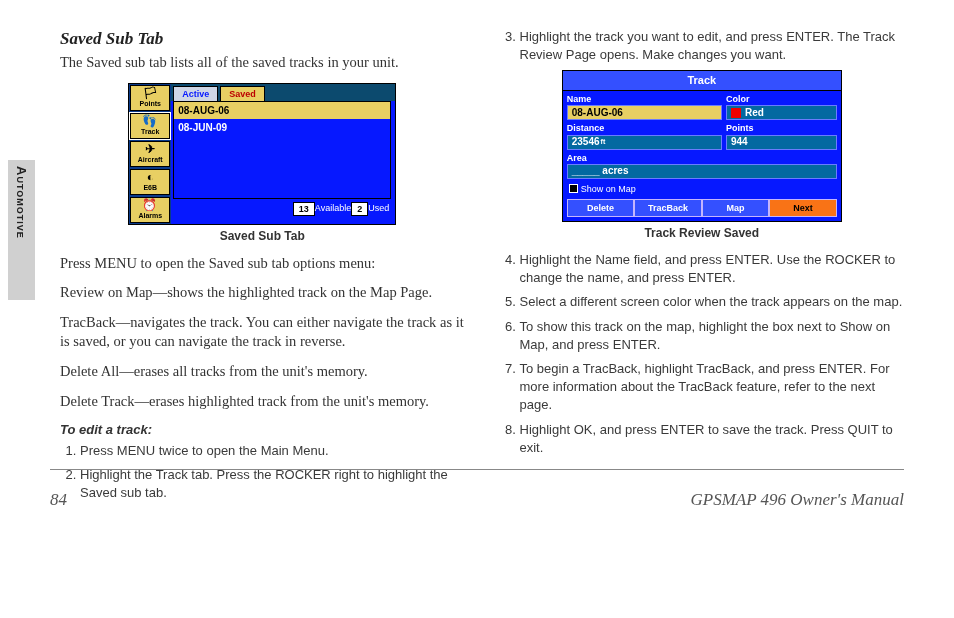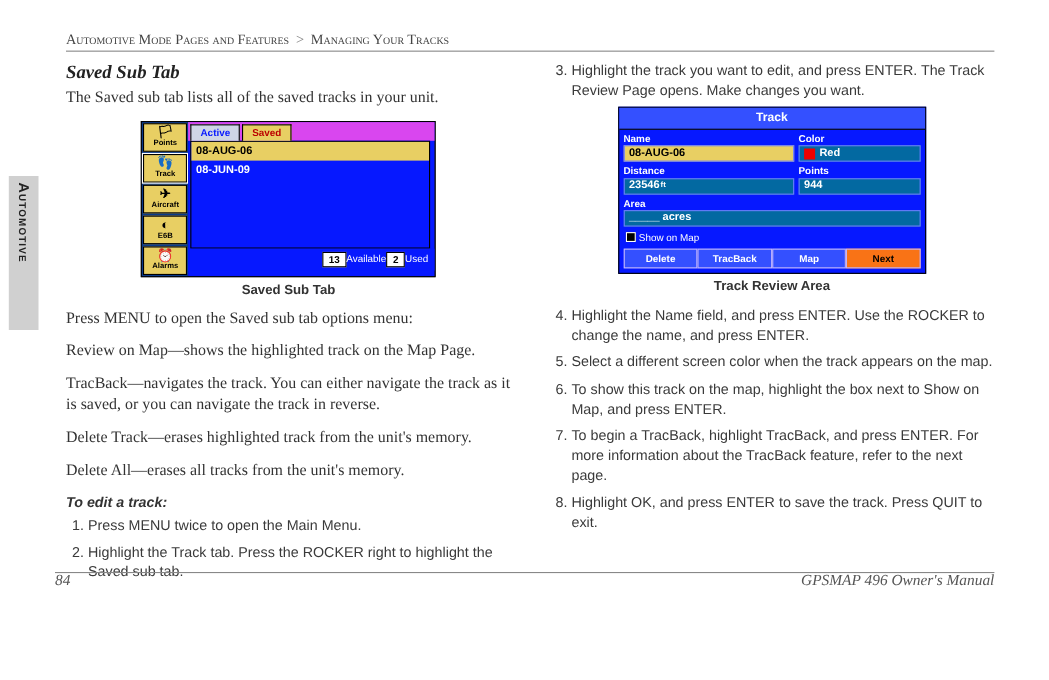--- a/index.html
+++ b/index.html
@@ -62,22 +62,22 @@
     font-family: Arial, Helvetica, sans-serif;
     font-weight: bold; font-size: 13px;
     margin: 6px 0 3px 0;
     font-style: italic;
   }
   ol { list-style: decimal; padding-left: 20px; font-family: Arial, Helvetica, sans-serif; font-size: 13px; color:#3a3a3a; line-height:1.4; }
   ol > li { margin-bottom: 6px; }
   .footer {
     position: absolute; left: 50px; right: 50px; bottom: 18px;
     display: flex; justify-content: space-between;
-    font-style: italic; font-size: 14px; color: #555;
-    border-top: 0.5px solid #888; padding-top: 0;
+    font-style: italic; font-size: 17px; color: #555;
+    border-top: 0.5px solid #888; padding-top: 20px;
   }
   b, strong { font-weight: normal; }
 
   
   .shot1 {
     display: inline-block; border: 1px solid #000;
     width: 268px; background: #1a1a1a;
     font-family: Arial, Helvetica, sans-serif;
     font-size: 10px; text-align: left;
   }
@@ -88,21 +88,21 @@
   }
   .s1-icon {
     height: 26px; border: 1px solid #000; margin: 1px;
     background: #e8cf63; display:flex; flex-direction:column;
     align-items:center; justify-content:center;
     font-size: 7px; font-weight: bold; color:#000;
   }
   .s1-icon.sel { background:#e8cf63; outline: 1px solid #fff; }
   .s1-icon .glyph { font-size: 12px; line-height:1; }
   .shot1-main { flex:1; background: #0618ff; position:relative; }
-  .s1-tabs { display:flex; background:#d946ef; padding: 2px 0 0 0; }
+  .s1-tabs { display:flex; background:#0c4a6e; padding: 2px 0 0 0; }
   .s1-tab {
     background:#cfd6e6; color:#0618ff; font-weight:bold;
     font-size:9px; padding:1px 8px; border:1px solid #000;
     border-bottom:none; margin-left:2px;
   }
   .s1-tab.active { background:#e8cf63; color:#b00; }
   .s1-list {
     border:1px solid #000; background:#0618ff; margin: 0 4px 0 2px;
     height: 98px; color:#fff; font-weight:bold;
   }
@@ -142,25 +142,20 @@
   }
   .s2-btn.sel { background:#f97316; color:#000; }
 </style>
 </head>
 <body>
 
 <div class="side-tab">Automotive</div>
 
 <div class="page">
 
-  <div class="breadcrumb">
-    <span>Automotive Mode Pages and Features</span>
-    <span class="gt">&gt;</span>
-    <span>Managing Your Tracks</span>
-  </div>
 
   <div class="columns">
 
     <div class="col">
       <h3 class="subhead">Saved Sub Tab</h3>
       <p>The Saved sub tab lists all of the saved tracks in your unit.</p>
 
       <div class="figure">
         
         <div class="shot1">
@@ -205,22 +200,22 @@
             </div>
           </div>
         </div>
         <div class="figure-caption">Saved Sub Tab</div>
       </div>
 
       <p>Press <b>MENU</b> to open the Saved sub tab options menu:</p>
 
       <p class="menu-desc"><b>Review on Map</b><span>—shows the highlighted track on the Map Page.</span></p>
       <p class="menu-desc"><b>TracBack</b><span>—navigates the track. You can either navigate the track as it is saved, or you can navigate the track in reverse.</span></p>
+      <p class="menu-desc"><b>Delete All</b><span>—erases all tracks from the unit's memory.</span></p>
       <p class="menu-desc"><b>Delete Track</b><span>—erases highlighted track from the unit's memory.</span></p>
-      <p class="menu-desc"><b>Delete All</b><span>—erases all tracks from the unit's memory.</span></p>
 
       <div class="proc-head">To edit a track:</div>
       <ol start="1">
         <li>Press <b>MENU</b> twice to open the Main Menu.</li>
         <li>Highlight the <b>Track</b> tab. Press the <b>ROCKER</b> right to highlight the <b>Saved</b> sub tab.</li>
       </ol>
     </div>
 
     <div class="col">
       <ol start="3">
@@ -269,21 +264,21 @@
               <span>Show on Map</span>
             </div>
             <div class="s2-buttons">
               <div class="s2-btn">Delete</div>
               <div class="s2-btn">TracBack</div>
               <div class="s2-btn">Map</div>
               <div class="s2-btn sel">Next</div>
             </div>
           </div>
         </div>
-        <div class="figure-caption">Track Review Area</div>
+        <div class="figure-caption">Track Review Saved</div>
       </div>
 
       <ol start="4">
         <li>Highlight the <b>Name</b> field, and press <b>ENTER</b>. Use the <b>ROCKER</b> to change the name, and press <b>ENTER</b>.</li>
         <li>Select a different screen color when the track appears on the map.</li>
         <li>To show this track on the map, highlight the box next to <b>Show on Map</b>, and press <b>ENTER</b>.</li>
         <li>To begin a TracBack, highlight <b>TracBack</b>, and press <b>ENTER</b>. For more information about the TracBack feature, refer to the next page.</li>
         <li>Highlight <b>OK</b>, and press <b>ENTER</b> to save the track. Press <b>QUIT</b> to exit.</li>
       </ol>
     </div>

